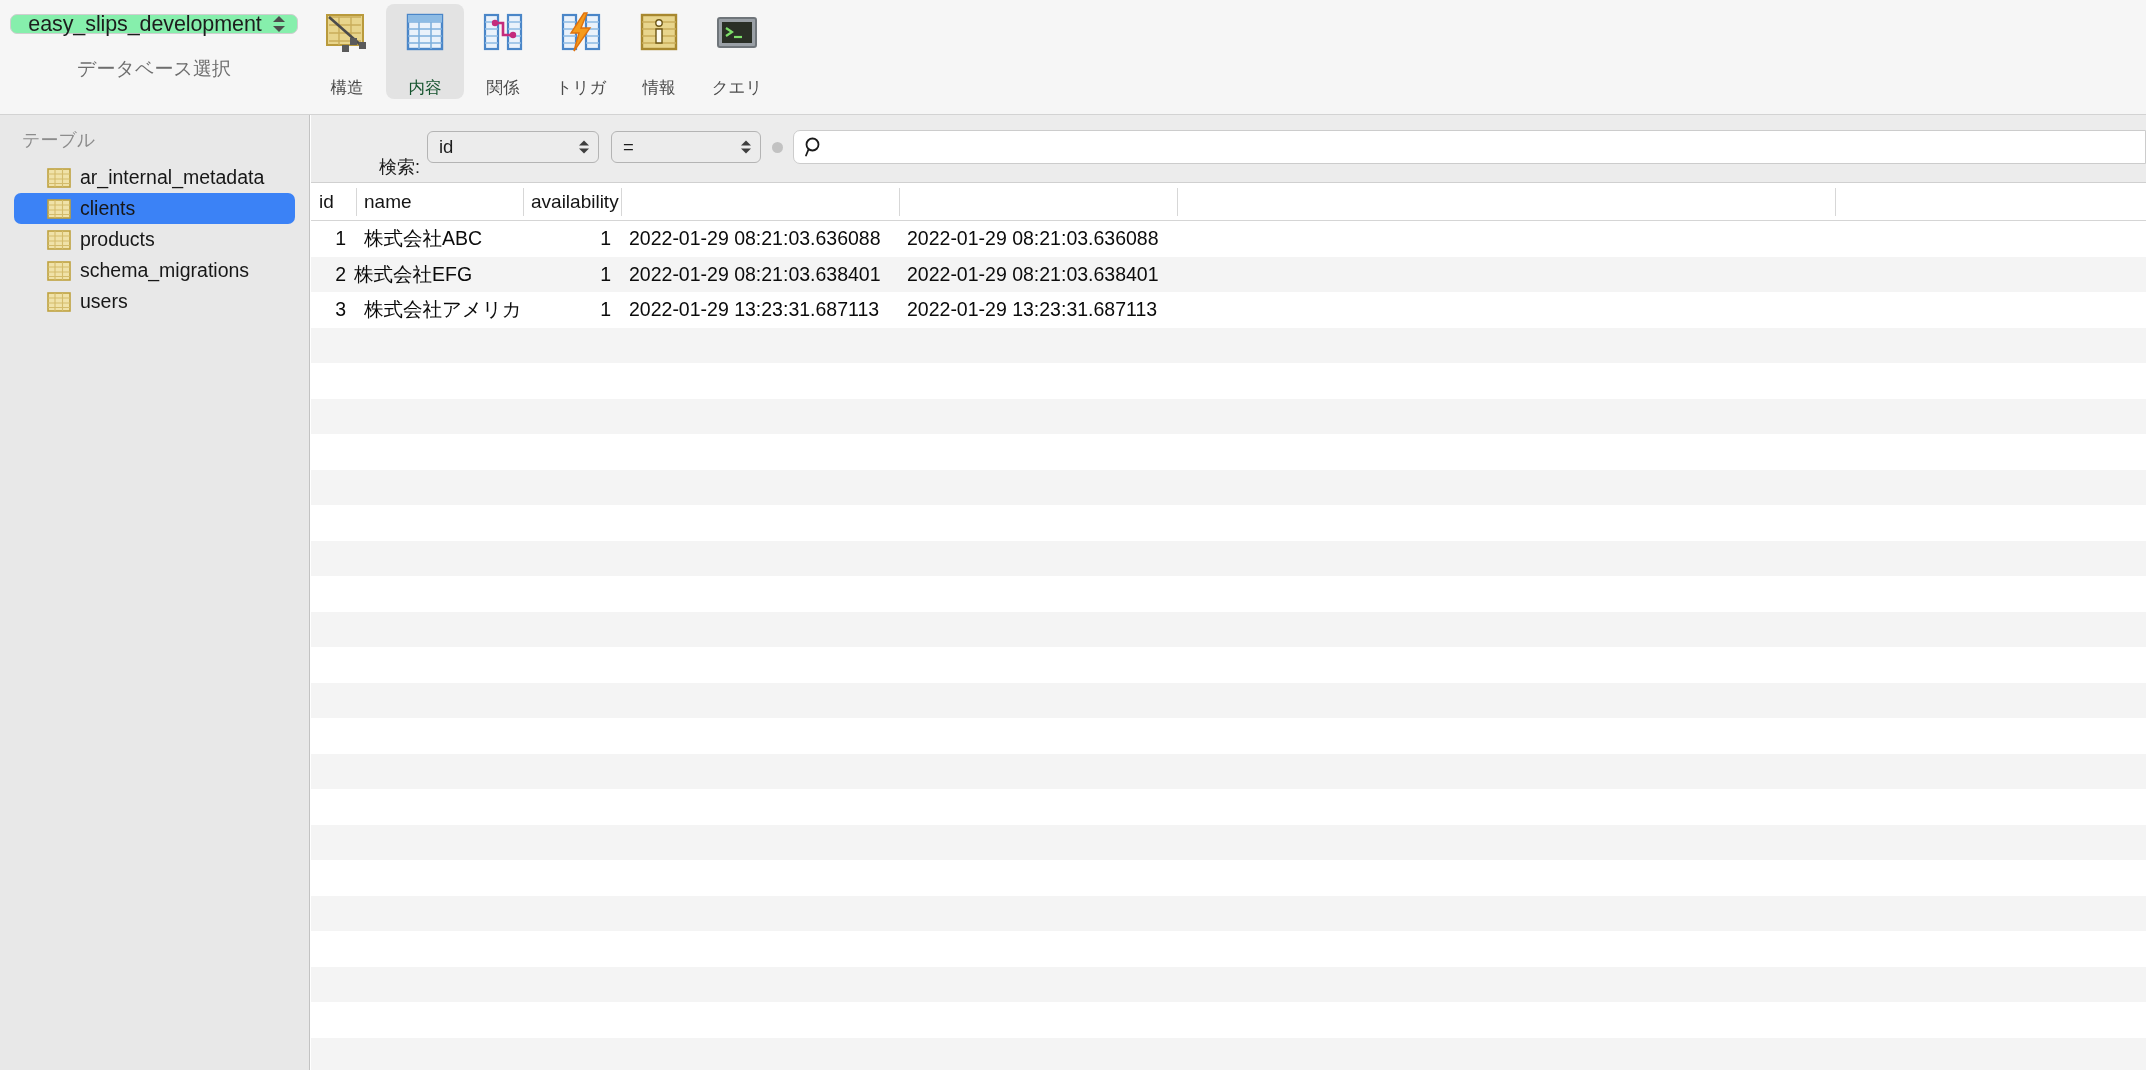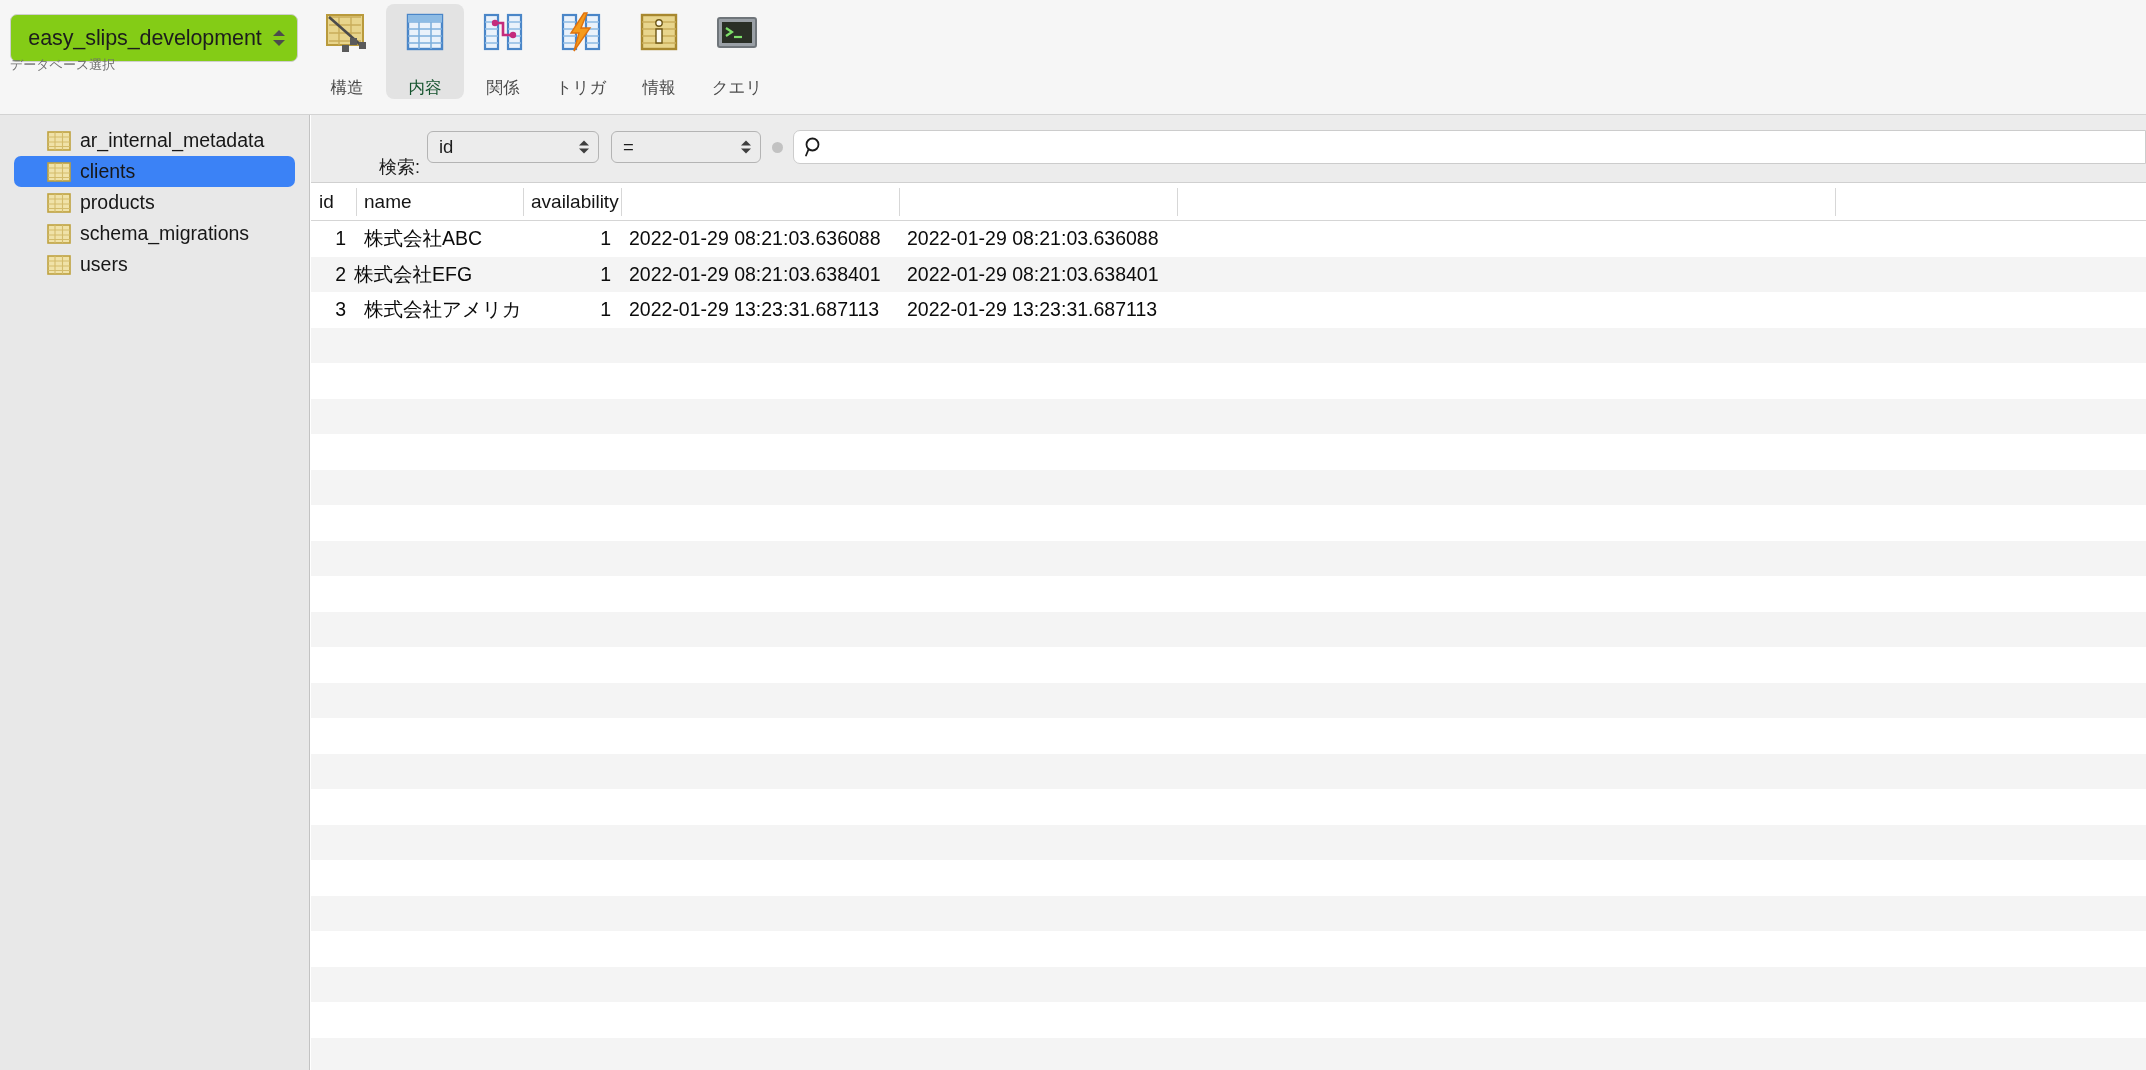--- a/index.html
+++ b/index.html
@@ -30,22 +30,22 @@
   }
 
   
   .db-select-wrap {
     position: absolute;
     left: 10px; top: 14px;
     width: 288px; height: 34px;
   }
   .db-select {
     position: relative;
-    width: 288px; height: 48px;
-    background: #84cc16;
+    width: 288px; height: 20px;
+    background: #86efac;
     border: 1px solid #cfcfcf;
     border-radius: 7px;
     display: flex;
     align-items: center;
     justify-content: center;
   }
   .db-select-label {
     font-size: 21.5px;
     color: #1d1d1d;
     letter-spacing: -0.1px;
@@ -67,21 +67,22 @@
     border-left: 6px solid transparent;
     border-right: 6px solid transparent;
   }
   .chev.up   { border-bottom: 6px solid #4c4c4c; }
   .chev.down { border-top: 6px solid #4c4c4c; }
 
   .db-caption {
     position: absolute;
     left: 10px; top: 56px;
     width: 288px;
-    font-size: 13px;
+    text-align: center;
+    font-size: 19px;
     color: #6e6e6e;
   }
 
   
   .tb-items {
     position: absolute;
     left: 308px; top: 4px;
     height: 105px;
     display: flex;
     align-items: flex-start;
@@ -366,20 +367,21 @@
             <path d="M21 28 H29" stroke="#7ee06a" stroke-width="2.2"></path>
           </svg>
         </span>
         <span class="tb-label">クエリ</span>
       </div>
 
     </div>
   </div>
 
   <div class="sidebar">
+    <div class="sidebar-header">テーブル</div>
 
     <ul class="table-list">
 
       <li class="table-item">
         <span>
           <svg class="tbl-icon" viewBox="0 0 24 20">
             <rect x="1" y="1" width="22" height="18" fill="#f0e2a8" stroke="#bfa23f" stroke-width="1.6"></rect>
             <path d="M1 6 H23 M1 11 H23 M1 15.5 H23" stroke="#d3bb6b" stroke-width="1.1"></path>
             <path d="M8 1 V19 M15.5 1 V19" stroke="#d3bb6b" stroke-width="1.1"></path>
           </svg>

